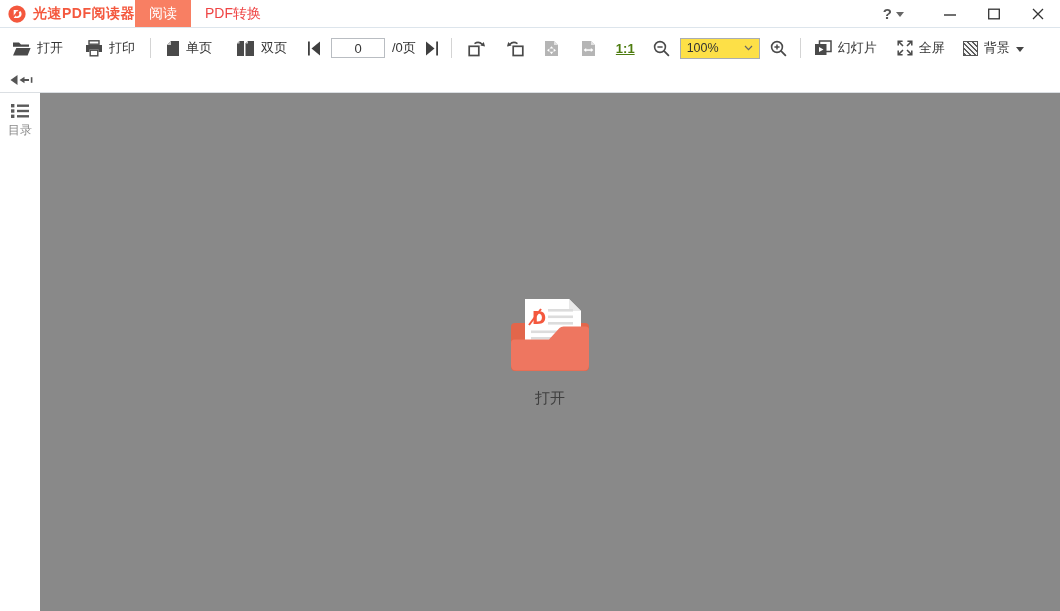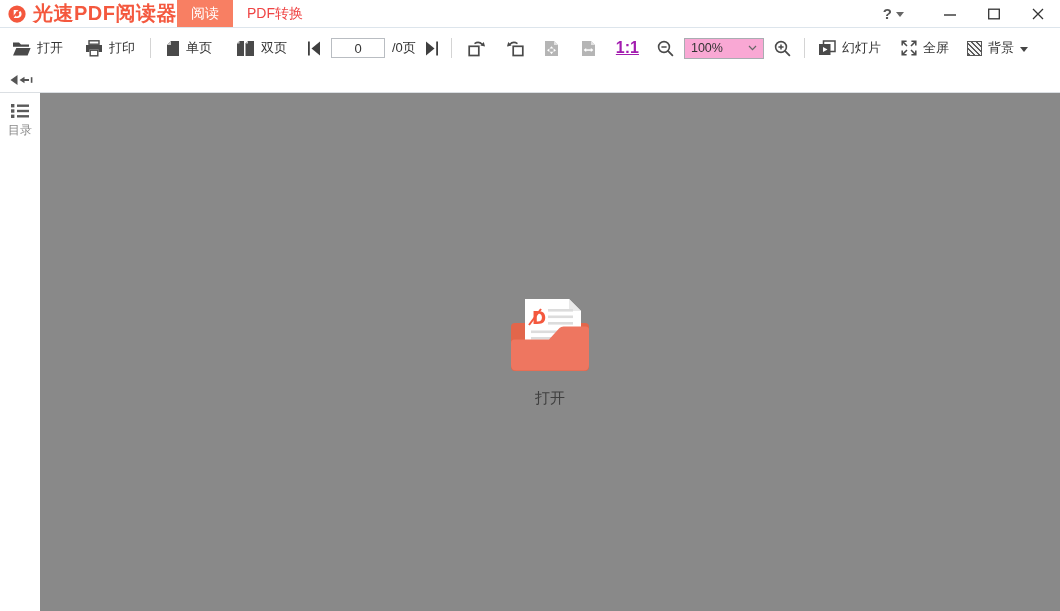--- a/index.html
+++ b/index.html
@@ -5,43 +5,43 @@
   * { margin:0; padding:0; box-sizing:border-box; }
   html,body { width:1060px; height:611px; overflow:hidden; }
   body { font-family:"Liberation Sans","DejaVu Sans",sans-serif; background:#fff; color:#333; }
   .app { width:1060px; height:611px; display:flex; flex-direction:column; }
 
   
   .titlebar { height:28px; background:#fff; border-bottom:1px solid #dde5ec;
               display:flex; align-items:stretch; flex:0 0 auto; }
   .brand { display:flex; align-items:center; padding-left:8px; }
   .logo { width:18px; height:18px; display:block; }
-  .app-title { margin-left:7px; font-size:20px; font-weight:bold; color:var(--accent,#f4583e); letter-spacing:.5px; }
+  .app-title { margin-left:7px; font-size:14px; font-weight:bold; color:var(--accent,#f4583e); letter-spacing:.5px; }
   .tabs { display:flex; }
   .tab { display:flex; align-items:center; padding:0 14px; font-size:14px; color:#ef4444; cursor:default; }
   .tab.active { background:var(--tab-active-bg,#f87f63); color:#fff; }
   .titlebar-right { margin-left:auto; display:flex; align-items:stretch; }
   .help-btn { display:flex; align-items:center; padding:0 10px; margin-right:14px; }
   .help-q { font-size:15px; color:#555; font-weight:bold; }
   .caret-down { width:0; height:0; border-left:4px solid transparent; border-right:4px solid transparent;
                 border-top:5px solid #666; margin-left:4px; margin-top:2px; }
   .winbtn { width:44px; display:flex; align-items:center; justify-content:center; }
   .winbtn svg { display:block; }
 
   
   .toolbar { height:40px; background:#fff; display:flex; align-items:center; padding-left:12px; flex:0 0 auto; }
   .tbtn { display:flex; align-items:center; cursor:default; }
   .tbtn .lbl { margin-left:6px; font-size:13px; color:#343434; white-space:nowrap; }
   .tb-div { width:1px; height:20px; background:#d4d4d4; }
   .icon { display:block; }
   .page-input { width:54px; height:20px; border:1px solid #b9bdc2; text-align:center; font-size:13px;
                 color:#333; font-family:inherit; outline:none; }
   .page-total { font-size:13px; color:#333; white-space:nowrap; }
-  .actual-size { font-size:16px; color:#a21caf; text-decoration:underline; font-weight:bold; }
-  .zoom-select { width:80px; height:21px; border:1px solid #a9adb2; background:#f9a8d4; display:flex;
+  .actual-size { font-size:13px; color:#4d7c0f; text-decoration:underline; font-weight:bold; }
+  .zoom-select { width:80px; height:21px; border:1px solid #a9adb2; background:#fde047; display:flex;
                  align-items:center; justify-content:space-between; padding:0 6px; font-size:12.5px; color:#333; }
   .bg-swatch { width:15px; height:15px; border:1px solid #555;
                background:repeating-linear-gradient(45deg,#5c5c5c 0 1.6px,#f5f5f5 1.6px 3.6px); }
   .caret-down-sm { width:0; height:0; border-left:4px solid transparent; border-right:4px solid transparent;
                    border-top:5px solid #444; margin-left:6px; margin-top:2px; }
 
   
   .subbar { height:25px; background:#fff; border-bottom:1px solid #dbdfe3; display:flex; align-items:center;
             padding-left:10px; flex:0 0 auto; }
 

